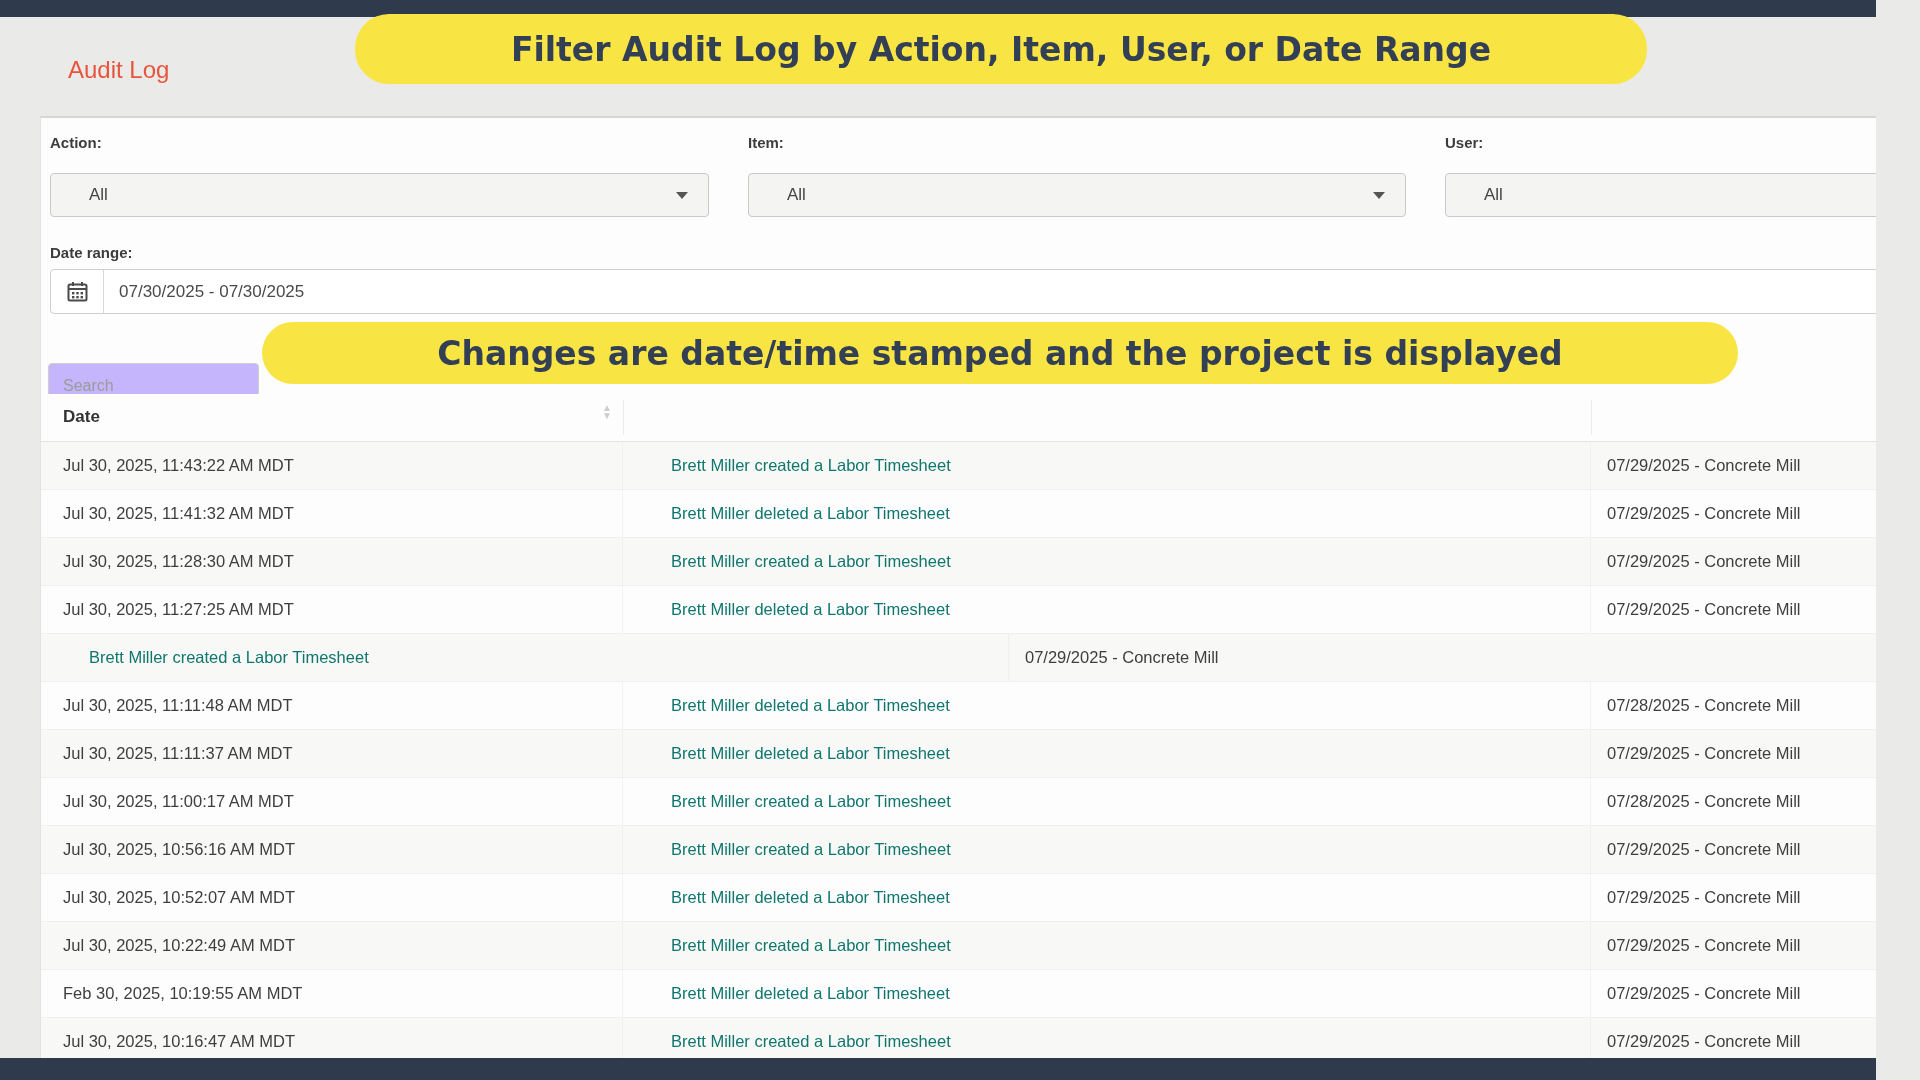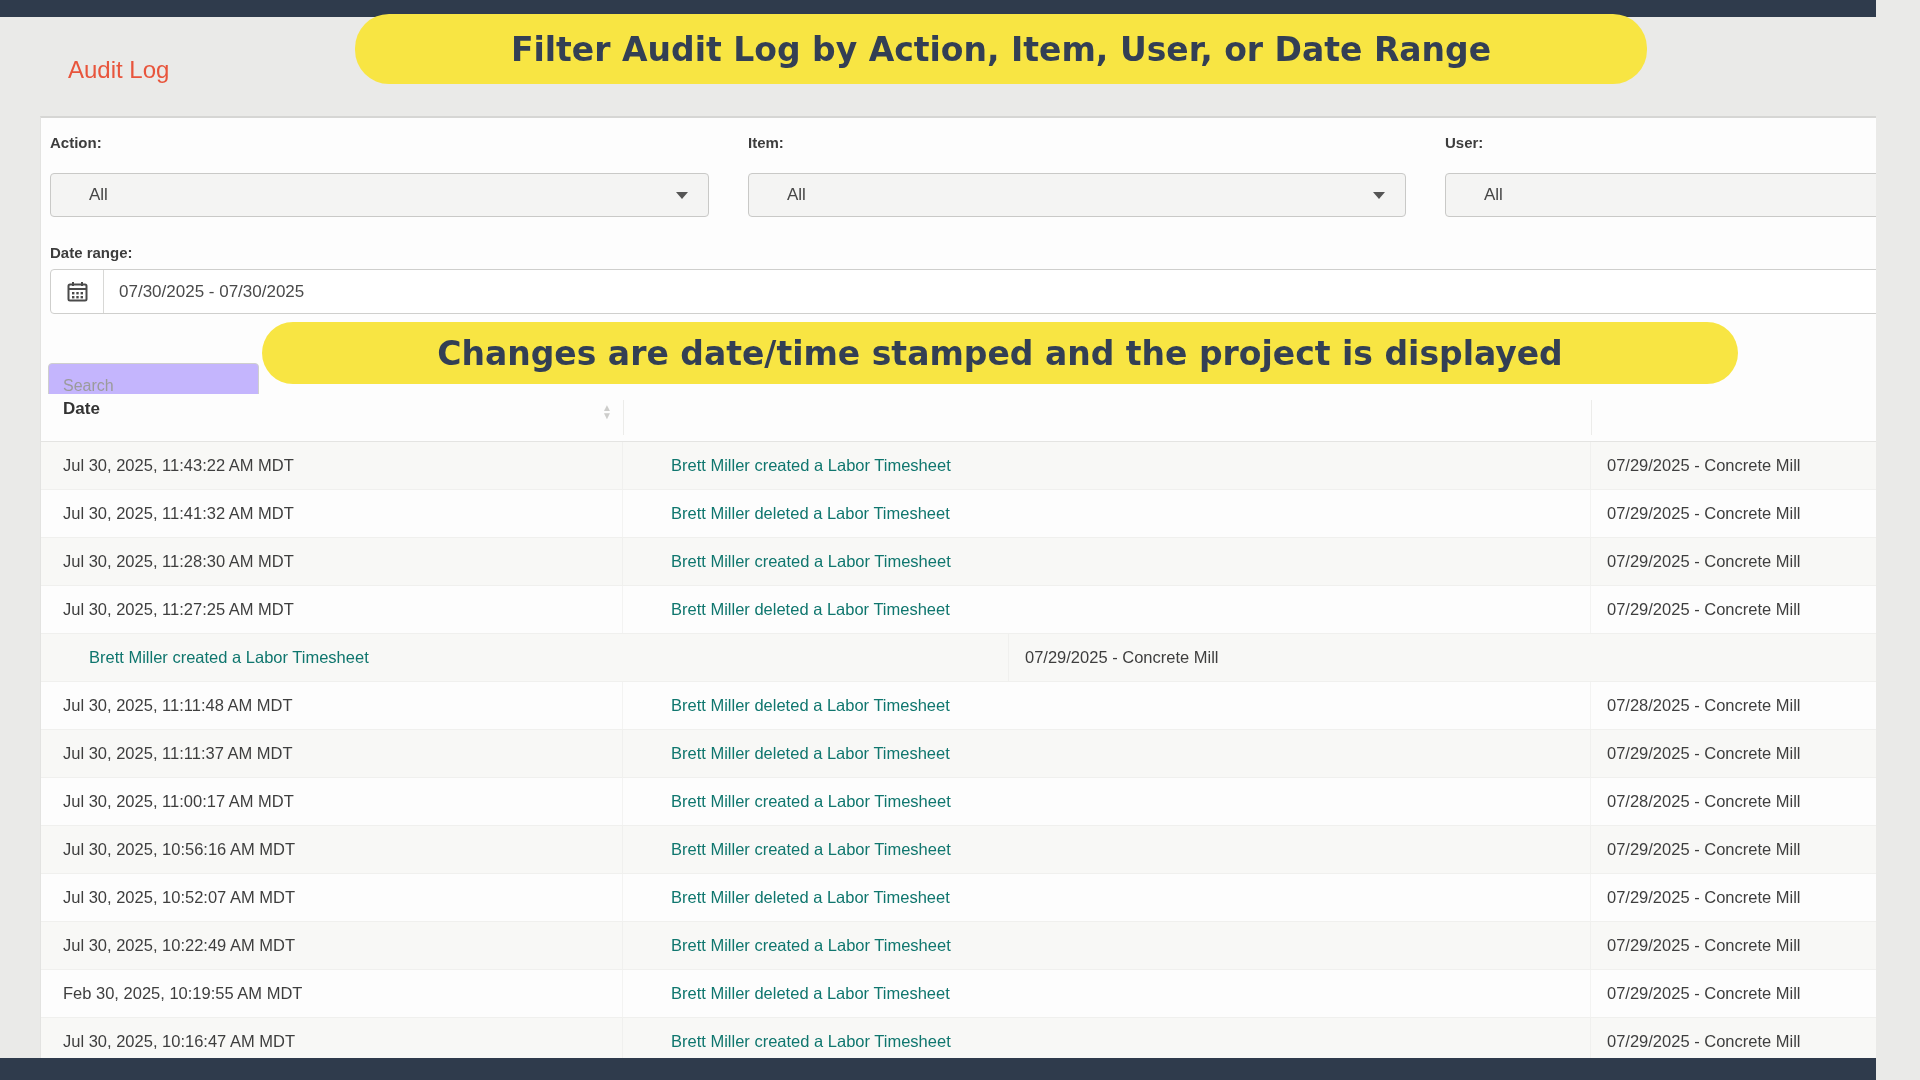--- a/index.html
+++ b/index.html
@@ -83,21 +83,21 @@
   }
   .search-input::placeholder { color:#9b9b9b; }
 
   
   .thead {
     position:absolute; left:0; top:276px; width:1890px; height:48px;
     background:#fdfdfd; border-bottom:1px solid #e4e4e2;
     cursor:pointer;
   }
   .th-date {
-    position:absolute; left:22px; top:5px;
+    position:absolute; left:22px; top:13px;
     font-size:17px; font-weight:700; color:#333;
   }
   .sort-icon {
     position:absolute; left:560px; top:10px; width:12px;
     display:flex; flex-direction:column; align-items:center; line-height:8px;
     color:#cdcdcb; font-size:10px;
   }
   .col-sep-1, .col-sep-2 { position:absolute; top:6px; bottom:6px; width:1px; background:#ececea; }
   .col-sep-1 { left:582px; }
   .col-sep-2 { left:1550px; }

